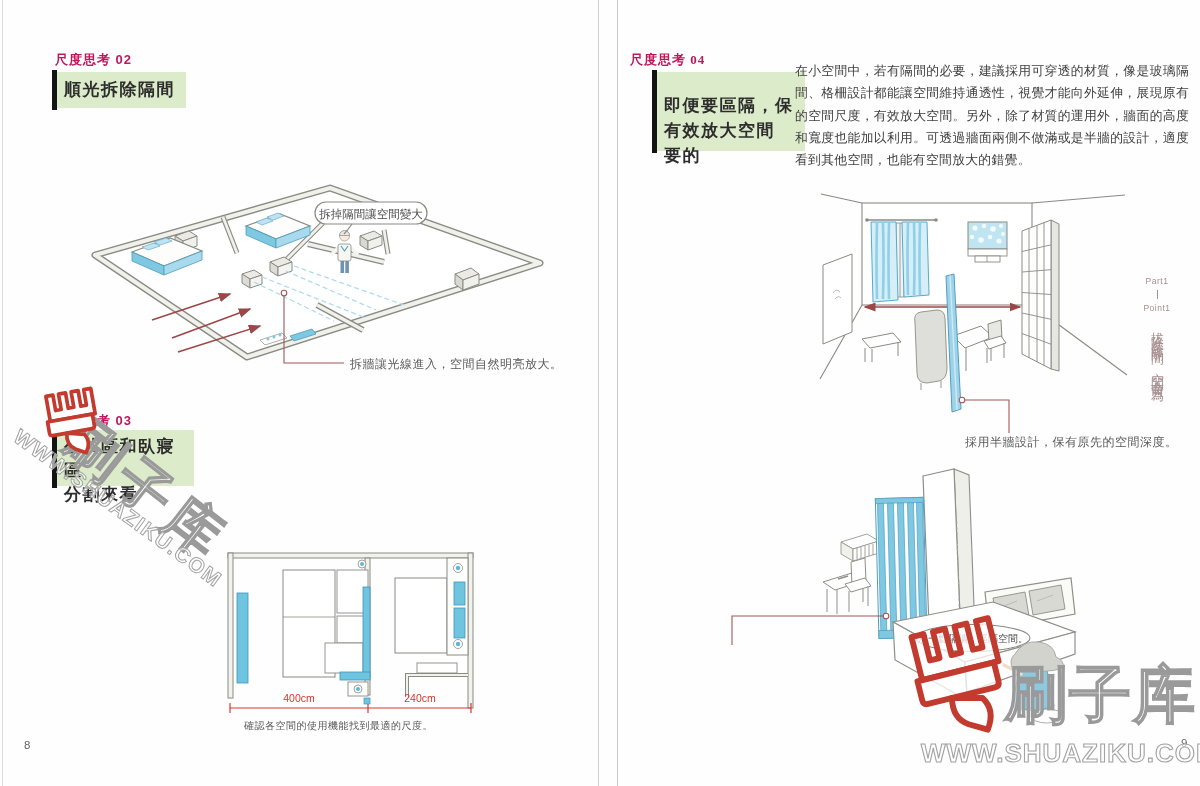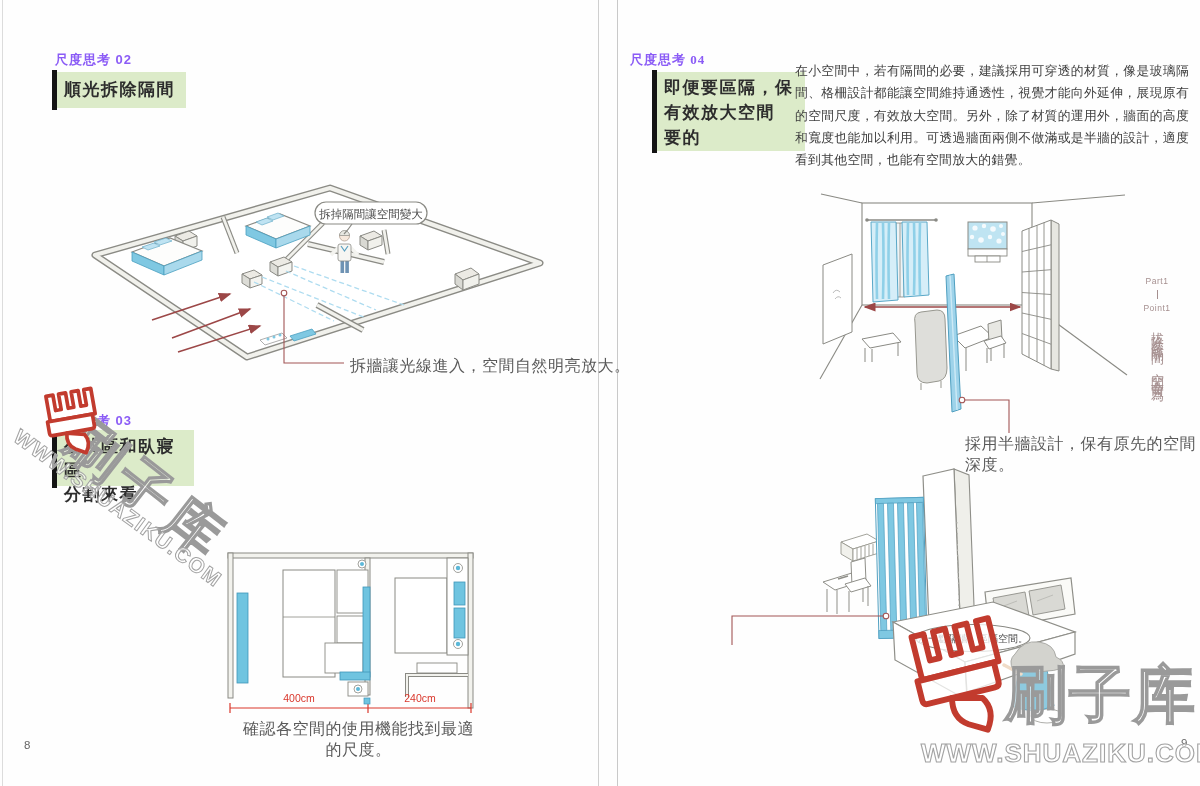--- a/index.html
+++ b/index.html
@@ -1,26 +1,26 @@
 <!DOCTYPE html>
 <html><head>
 <meta charset="utf-8">
 <style>
   html,body{margin:0;padding:0;background:#ffffff;}
   .spread{position:relative;width:1200px;height:786px;background:#fefefe;overflow:hidden;
           font-family:"Liberation Sans","DejaVu Sans",sans-serif;}
   .vline{position:absolute;top:0;bottom:0;width:1px;}
-  .kicker{position:absolute;font-size:13px;font-weight:bold;color:#8b5cf6;letter-spacing:1px;}
+  .kicker{position:absolute;font-size:13px;font-weight:bold;color:#be185d;letter-spacing:1px;}
   .title-block{position:absolute;background:#dcebc9;display:flex;}
   .title-bar{position:absolute;left:0;top:-2px;bottom:-2px;width:5px;background:#141414;}
   .title-text{padding:5px 8px 4px 12px;font-size:17px;font-weight:bold;color:#2d2d2d;
               line-height:25px;letter-spacing:1.5px;}
   .body-text{position:absolute;width:394px;font-size:12.8px;line-height:22.3px;color:#3f3f3f;
              text-align:justify;text-justify:inter-ideograph;letter-spacing:0.3px;}
-  .caption{position:absolute;font-size:16px;color:#5a5a5a;letter-spacing:0.5px;}
+  .caption{position:absolute;font-size:12px;color:#5a5a5a;letter-spacing:0.5px;}
   .caption-center{text-align:center;}
   .page-num{position:absolute;font-size:11.5px;color:#666;}
   .margin-col{position:absolute;display:flex;flex-direction:column;align-items:center;color:#a58f8f;}
   .margin-small{font-size:8.5px;letter-spacing:0.5px;}
   .margin-dash{width:1px;height:9px;background:#a58f8f;margin:4px 0;}
   .margin-vert{writing-mode:vertical-rl;font-size:13px;letter-spacing:4px;margin-top:9px;color:#a58f8f;}
   svg{position:absolute;overflow:visible;}
   svg text{font-family:"Liberation Sans","DejaVu Sans",sans-serif;}
   .wm{pointer-events:none;}
 </style>
@@ -185,40 +185,40 @@
     <g stroke="#d9362b" stroke-width="1.2">
       <line x1="8" y1="163" x2="249" y2="163"></line>
       <line x1="8" y1="158" x2="8" y2="168"></line>
       <line x1="146" y1="158" x2="146" y2="168"></line>
       <line x1="249" y1="158" x2="249" y2="168"></line>
     </g>
     <rect x="142" y="153" width="6" height="6" fill="#6fc4e0" stroke="#3f97ba" stroke-width="0.7"></rect>
     <text x="77" y="157" text-anchor="middle" font-size="10.5" fill="#d9362b">400cm</text>
     <text x="198" y="157" text-anchor="middle" font-size="10.5" fill="#d9362b">240cm</text>
   </svg>
-  <div class="caption caption-center" style="left:236px;top:719px;width:245px;font-size:16px;">確認各空間的使用機能找到最適的尺度。</div>
+  <div class="caption caption-center" style="left:216px;top:719px;width:245px;font-size:10px;">確認各空間的使用機能找到最適的尺度。</div>
 
   <div class="page-num" style="left:24px;top:739px;">8</div>
 
   <svg class="wm" style="left:0px;top:380px;" width="430" height="270" viewBox="0 0 430 270">
     <text x="62" y="68" transform="rotate(38,62,68)" font-size="56" font-weight="bold" letter-spacing="6" fill="#ffffff" fill-opacity="0.5" stroke="#9a9a9a" stroke-width="1.4">刷子库</text>
     <text x="12" y="60" transform="rotate(36,12,60)" font-size="21" font-weight="bold" letter-spacing="1.5" fill="#ffffff" fill-opacity="0.6" stroke="#a3a3a3" stroke-width="1">WWW.SHUAZIKU.COM</text>
   </svg>
   <svg class="wm" style="left:38px;top:382px;" width="70" height="74" viewBox="0 0 48 52">
     <g transform="rotate(-10,24,26)" fill="#ffffff" stroke="#c23b2e" stroke-width="2.6" stroke-linejoin="round" stroke-linecap="round">
       <path d="M8,25 V7 h5 v11 h4 V7 h5 v11 h4 V7 h5 v11 h4 V7 h5 v18 z"></path>
       <path d="M6,25 h32 v8 q0,2 -2,2 h-28 q-2,0 -2,-2 z"></path>
       <path d="M18,35 q-2,8 4,12 l7,4 q5,-7 1,-13 z"></path>
     </g>
   </svg>
 
   <div class="kicker" style="left:630px;top:51px;font-family:Liberation Serif, serif;">尺度思考 04</div>
   <div class="title-block" style="left:652px;top:72px;width:153px;height:79px;">
     <div class="title-bar"></div>
-    <div class="title-text" style="line-height:25px;padding-top:3px;">
+    <div class="title-text" style="line-height:25px;padding-top:21px;">
       <div>即便要區隔，保</div>
       <div>有效放大空間</div>
       <div>要的</div>
     </div>
   </div>
   <div class="body-text" style="left:795px;top:60px;">在小空間中，若有隔間的必要，建議採用可穿透的材質，像是玻璃隔間、格柵設計都能讓空間維持通透性，視覺才能向外延伸，展現原有的空間尺度，有效放大空間。另外，除了材質的運用外，牆面的高度和寬度也能加以利用。可透過牆面兩側不做滿或是半牆的設計，適度看到其他空間，也能有空間放大的錯覺。</div>
 
   <svg style="left:785px;top:193px;" width="372" height="250" viewBox="0 0 372 250">
     <defs>
       <marker id="arwR3" markerWidth="9" markerHeight="7" refX="7" refY="3" orient="auto">

